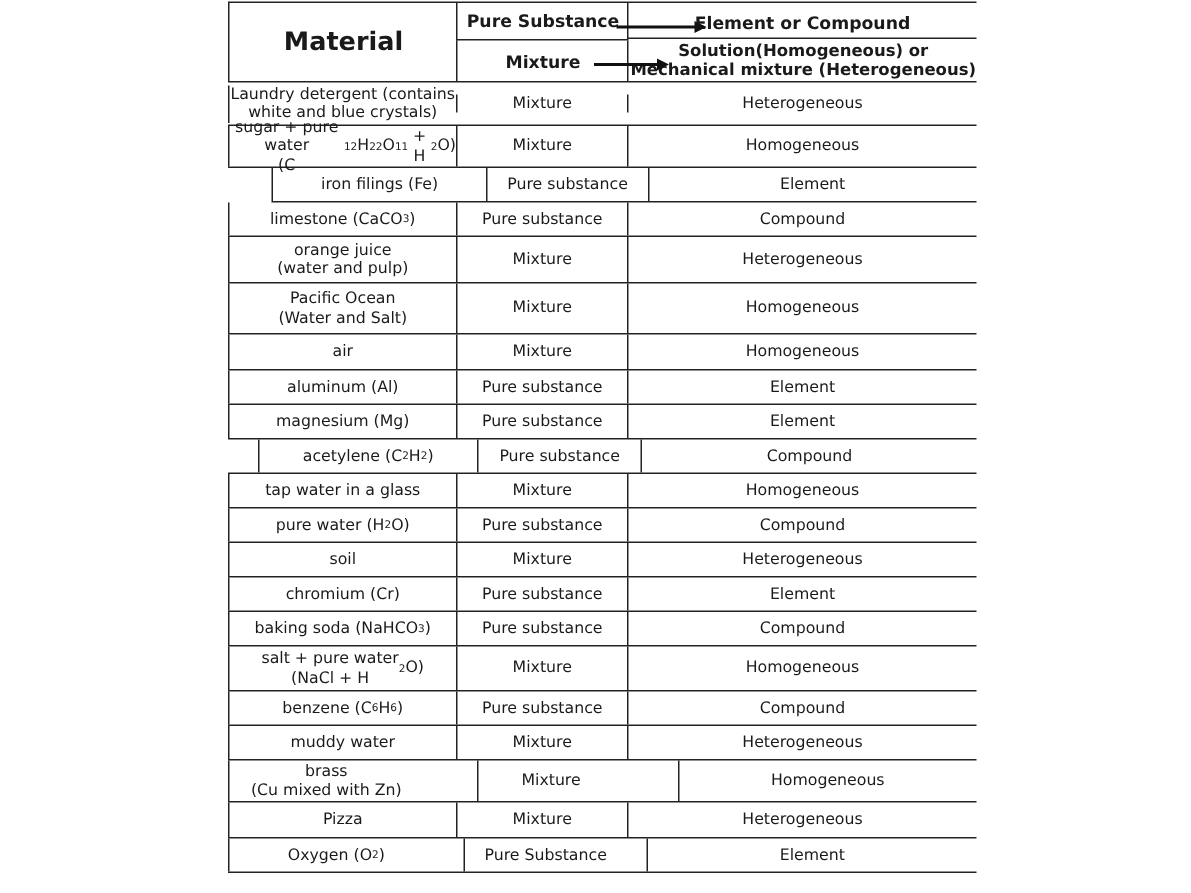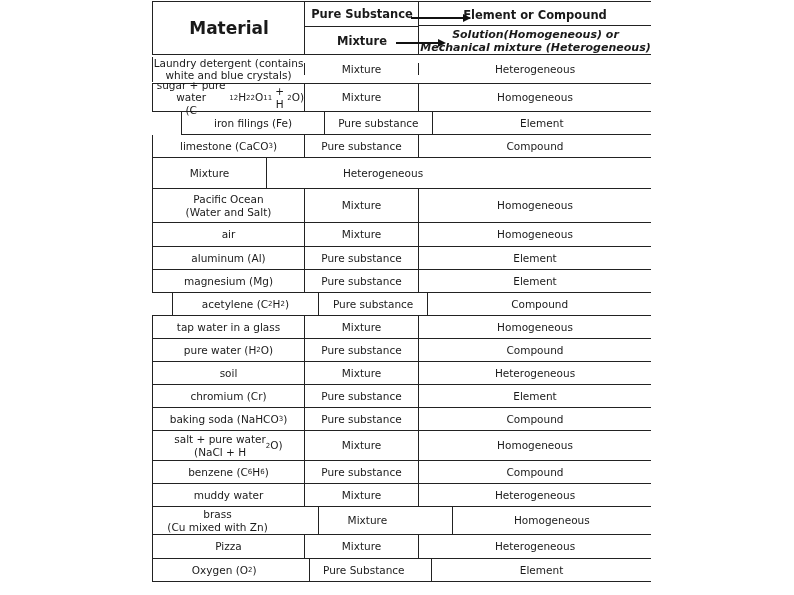--- a/index.html
+++ b/index.html
@@ -11,22 +11,22 @@
              display: flex; align-items: center; justify-content: center; font-weight: bold; font-size: 17px; }
   .hdr .c2a { position: absolute; left: 152px; top: 0; width: 114px; height: 24px; border-left: 1.5px solid #222;
               border-bottom: 1.5px solid #222; display: flex; align-items: center; justify-content: center;
               font-weight: bold; font-size: 11.5px; }
   .hdr .c2b { position: absolute; left: 152px; top: 25px; width: 114px; height: 27px; border-left: 1.5px solid #222;
               display: flex; align-items: center; justify-content: center; font-weight: bold; font-size: 11.5px; }
   .hdr .c3a { position: absolute; left: 266px; top: 0; width: 233px; height: 24px; border-left: 1.5px solid #222;
               border-bottom: 1.5px solid #222; display: flex; align-items: center; justify-content: center;
               font-weight: bold; font-size: 11.5px; padding-top: 2px; box-sizing: border-box; }
   .hdr .c3b { position: absolute; left: 266px; top: 25px; width: 233px; height: 27px; border-left: 1.5px solid #222;
-              display: flex; align-items: center; justify-content: center; text-align: center;
-              font-weight: bold; font-size: 11px; line-height: 13px; font-style: italic; }
+              display: flex; align-items: flex-start; justify-content: center; text-align: center;
+              font-weight: bold; font-size: 11px; line-height: 13px; }
   .arrow { position: absolute; height: 1.5px; background: #111; }
   .arrow::after { content: ""; position: absolute; right: -2px; top: -3.5px; border-left: 8px solid #111;
                   border-top: 4px solid transparent; border-bottom: 4px solid transparent; }
   .row { display: flex; border-bottom: 1.5px solid #222; box-sizing: border-box; }
   .row .cell { display: flex; align-items: center; justify-content: center; text-align: center;
                font-size: 10.5px; line-height: 12.5px; border-left: 1.5px solid #222; box-sizing: border-box; }
   .row .m { width: 152px; }
   .row .t { width: 114px; }
   .row .k { width: 233px; }
   sub { font-size: 7px; vertical-align: -2px; line-height: 0; }
@@ -64,20 +64,21 @@
         <div class="cell m">iron filings (Fe)</div>
         <div class="cell t">Pure substance</div>
         <div class="cell k">Element</div>
       </div>
       <div class="row" style="height: 23px;">
         <div class="cell m">limestone (CaCO<sub>3</sub>)</div>
         <div class="cell t">Pure substance</div>
         <div class="cell k">Compound</div>
       </div>
       <div class="row" style="height: 31px;">
+        <div class="cell m">orange juice<br>(water and pulp)</div>
         <div class="cell t">Mixture</div>
         <div class="cell k">Heterogeneous</div>
       </div>
       <div class="row" style="height: 34px;">
         <div class="cell m">Pacific Ocean<br>(Water and Salt)</div>
         <div class="cell t">Mixture</div>
         <div class="cell k">Homogeneous</div>
       </div>
       <div class="row" style="height: 24px;">
         <div class="cell m">air</div>

